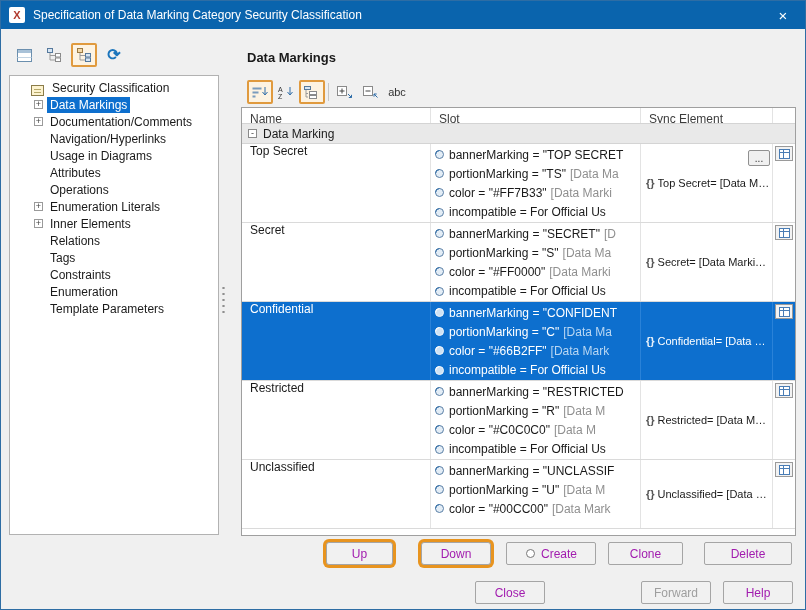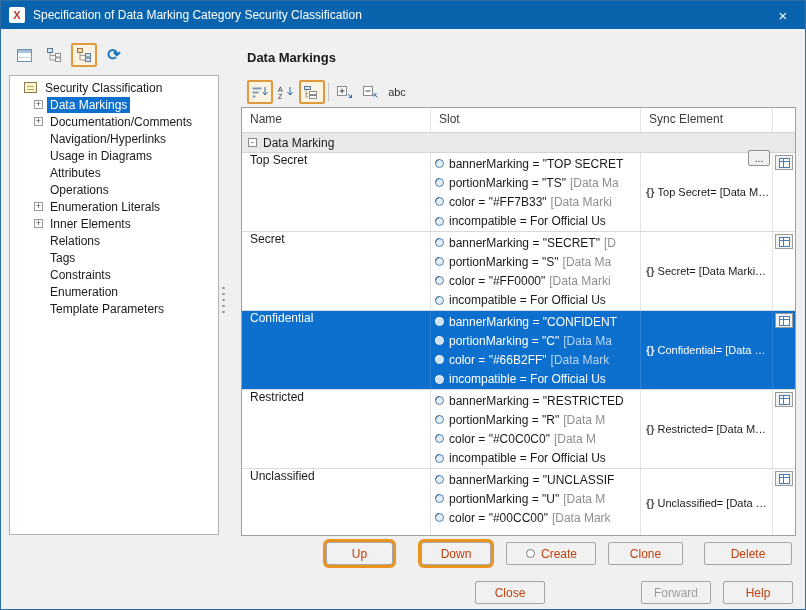--- a/index.html
+++ b/index.html
@@ -20,21 +20,21 @@
   .ltoolbar { position:absolute; left:10px; top:42px; display:flex; gap:4px; }
   .tbtn { width:26px; height:24px; display:flex; align-items:center; justify-content:center;
           background:transparent; border:2px solid transparent; border-radius:2px; }
   .tbtn.active { border-color:#e09a3e; background:#fdf3e2; }
   .refresh-glyph { color:#1b75bc; font-size:16px; font-weight:bold; line-height:16px; }
 
   
   .treebox { position:absolute; left:8px; top:74px; width:210px; height:460px; background:#fff;
              border:1px solid #b2b2b2; padding-top:3px; font-size:12px; color:#1a1a1a; overflow:hidden; }
   .trow17 { height:17px; display:flex; align-items:center; white-space:nowrap; }
-  .troot { padding-left:14px; }
+  .troot { padding-left:21px;align-items:flex-end; }
   .titem { padding-left:24px; }
   .elem-icon { width:13px; height:11px; border:1px solid #8b7c4a; background:#fdf3cf;
                margin-right:5px; position:relative; flex:none; }
   .elem-icon::before { content:""; position:absolute; left:2px; right:2px; top:3px; border-top:1px solid #b5a868; }
   .elem-icon::after  { content:""; position:absolute; left:2px; right:2px; top:6px; border-top:1px solid #b5a868; }
   .expander { width:9px; height:9px; border:1px solid #9a9a9a; background:#fff; color:#444;
               font-size:9px; line-height:7px; text-align:center; margin-right:4px; flex:none; }
   .expander::before { content:"+"; }
   .noexp { width:13px; flex:none; }
   .tlabel { padding:1px 3px; }
@@ -47,21 +47,21 @@
   
   .mheader { position:absolute; left:246px; top:49px; font-size:13px; font-weight:bold; color:#1a1a1a; }
   .rtoolbar { position:absolute; left:246px; top:79px; display:flex; align-items:center; }
   .sep { width:1px; height:18px; background:#c6c6c6; margin:0 3px; }
   .abctxt { font-size:11px; color:#333; }
 
   
   .table { position:absolute; left:240px; top:106px; width:555px; height:429px; background:#fff;
            border:1px solid #9f9f9f; overflow:hidden; font-size:12px; }
   .thead, .trow { display:grid; grid-template-columns:189px 210px 132px 1fr; }
-  .thead { height:25px; border-bottom:1px solid #d4d4d4; color:#3c3c3c; }
+  .thead { height:16px; border-bottom:1px solid #d4d4d4; color:#3c3c3c; }
   .thcell { padding-left:8px; line-height:23px; border-right:1px solid #e3e3e3;
             overflow:hidden; white-space:nowrap; }
   .thcell:last-child { border-right:none; }
   .grouprow { height:20px; background:#e9e9e9; border-bottom:1px solid #d4d4d4; display:flex;
               align-items:center; padding-left:6px; gap:6px; color:#1a1a1a; }
   .gexp { width:9px; height:9px; border:1px solid #8a8a8a; background:#fff; color:#444;
           font-size:9px; line-height:7px; text-align:center; flex:none; }
   .gexp::before { content:"-"; }
   .trow { border-bottom:1px solid #dadada; }
   .cell { border-right:1px solid #e3e3e3; overflow:hidden; }
@@ -83,21 +83,21 @@
   .trow.selected .cell { background:#0d6fce; border-right-color:#2a82d8; }
   .trow.selected .namecell, .trow.selected .smain, .trow.selected .synccell { color:#fff; }
   .trow.selected .smeta { color:#b9d7f3; }
   .trow.selected .brace { color:#e8f1fa; }
   .browse { position:absolute; top:42px; right:25px; width:22px; height:16px; background:#f0f0f0;
             border:1px solid #909090; border-radius:2px; font-size:10px; line-height:13px;
             text-align:center; color:#333; }
 
   
   .btn { position:absolute; height:23px; background:#f1f1f1; border:1px solid #a5a5a5;
-         border-radius:2px; font-size:12px; font-family:inherit; color:#c2410c;
+         border-radius:2px; font-size:12px; font-family:inherit; color:#a21caf;
          display:flex; align-items:center; justify-content:center; gap:5px; }
   .btn.hl { box-shadow:0 0 0 3px #e8941f; border-radius:3px; }
   .btn.disabled { color:#9e9e9e; }
   #btn-up      { left:325px; top:541px; width:67px; }
   #btn-down    { left:420px; top:541px; width:70px; }
   #btn-create  { left:505px; top:541px; width:90px; }
   #btn-clone   { left:607px; top:541px; width:75px; }
   #btn-delete  { left:703px; top:541px; width:88px; }
   #btn-close   { left:474px; top:580px; width:70px; }
   #btn-back    { left:557px; top:612px; width:70px; }

